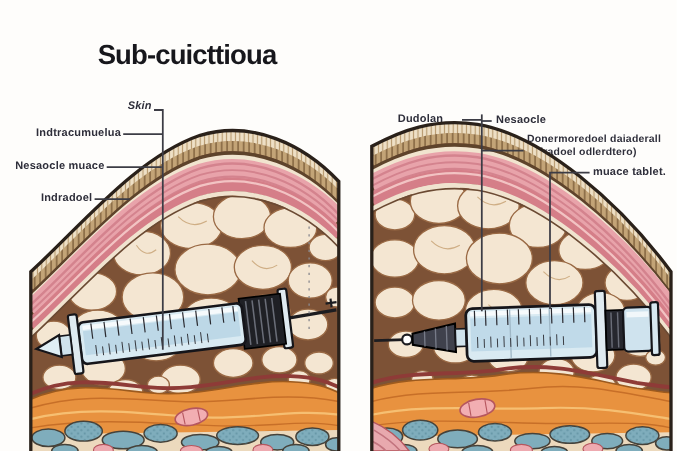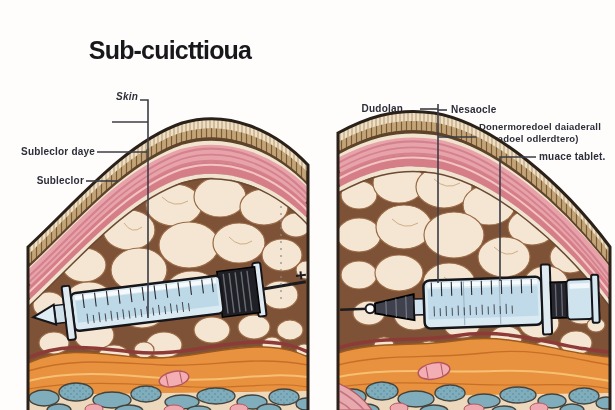--- a/index.html
+++ b/index.html
@@ -37,22 +37,23 @@
   #overlay{position:absolute;left:0;top:0;pointer-events:none;}
 </style>
 </head>
 <body>
 
 <div class="stage">
 
   <div class="panel-title left">Sub-cuicttioua</div>
 
   <div class="lbl r" style="left:100px;top:91px;width:38px;font-style:italic;">Skin</div>
-  <div class="lbl r" style="left:8px;top:146px;width:87px;">Subleclor daye</div>
-  <div class="lbl r" style="left:8px;top:175px;width:76px;">Subleclor</div>
+  <div class="lbl r" style="left:8px;top:116px;width:102px;">Indtracumuelua</div>
+  <div class="lbl r" style="left:8px;top:146px;width:87px;">Nesaocle muace</div>
+  <div class="lbl r" style="left:8px;top:175px;width:76px;">Indradoel</div>
 
   <svg class="tissue-svg" style="left:24px;top:95px;" width="288" height="315" viewBox="0 0 288 315">
     <defs>
       <clipPath id="lp-clip">
         <path d="M4,315 L4,152 C50,110 100,48 158,28 C205,14 252,36 284,70 L284,315 Z"></path>
       </clipPath>
       <pattern id="lp-hatch" width="4" height="12" patternUnits="userSpaceOnUse">
         <rect width="4" height="12" fill="#eee0c6"></rect>
         <line x1="2" y1="0" x2="2" y2="12" stroke="#b5976b" stroke-width="1"></line>
       </pattern>

